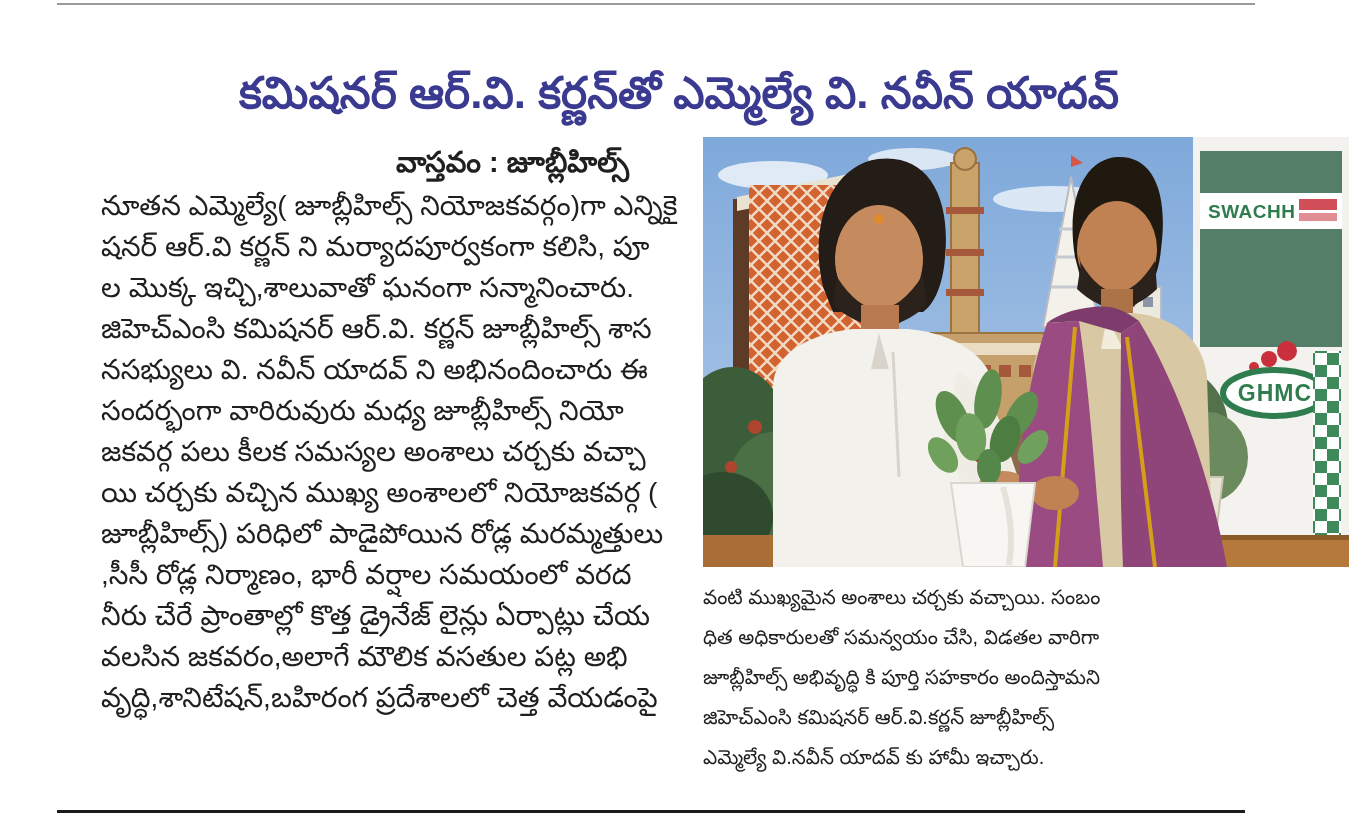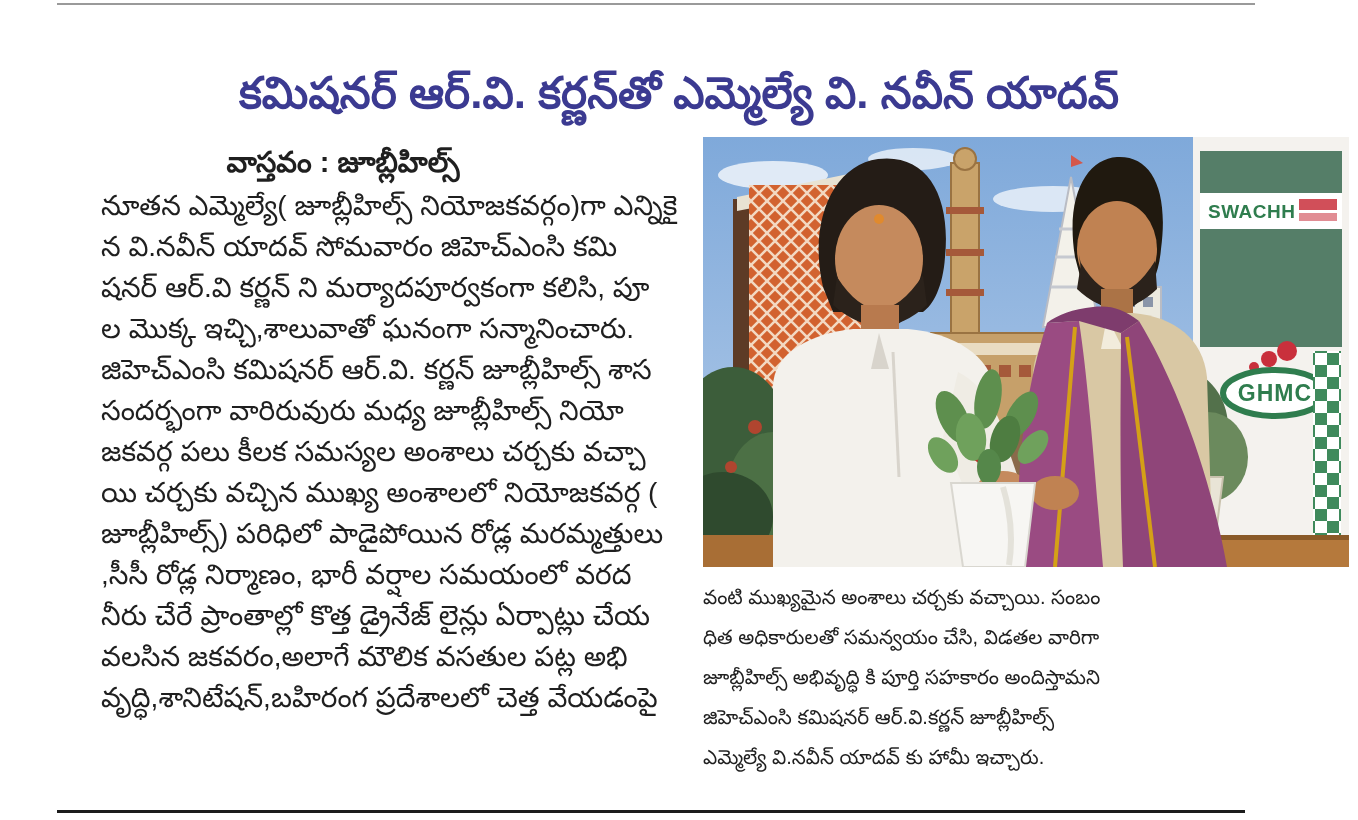--- a/index.html
+++ b/index.html
@@ -4,44 +4,44 @@
 <style>
   html,body{margin:0;padding:0;background:#ffffff;}
   #clip{position:relative;width:1358px;height:820px;background:#ffffff;overflow:hidden;
         font-family:"Liberation Sans", sans-serif;color:var(--body,#1f1f1f);}
   .rule-top{position:absolute;left:57px;top:3px;width:1198px;height:2px;background:var(--rule_gray,#9a9a9a);}
   .rule-bottom{position:absolute;left:57px;top:810px;width:1188px;height:3px;background:var(--rule_dark,#1c1c1c);}
   .headline{position:absolute;left:40px;top:18px;width:1278px;text-align:center;
             font-size:44px;line-height:92px;font-weight:bold;color:var(--headline,#3b3a91);
             white-space:nowrap;letter-spacing:0px;}
   .col-left{position:absolute;left:57px;top:142px;width:632px;}
-  .dateline{text-align:center;font-weight:bold;font-size:29px;line-height:40px;margin:0 60px 3px 0;}
+  .dateline{text-align:right;font-weight:bold;font-size:29px;line-height:40px;margin:0 60px 3px 0;}
   .bodyline{font-size:28px;line-height:41px;white-space:nowrap;margin-left:44px;}
   .col-right{position:absolute;left:703px;top:137px;width:746px;}
   .photo-wrap{width:646px;height:430px;overflow:hidden;}
   .caption{margin-top:10px;}
   .captionline{font-size:20px;line-height:40px;white-space:nowrap;}
   svg text{font-family:"Liberation Sans", sans-serif;}
 </style>
 </head>
 <body>
 
 <div id="clip">
 
   <div class="rule-top"></div>
 
   <h1 class="headline">కమిషనర్ ఆర్.వి. కర్ణన్‌తో ఎమ్మెల్యే వి. నవీన్ యాదవ్</h1>
 
   <div class="col-left">
     <div class="dateline">వాస్తవం : జూబ్లీహిల్స్</div>
     <div class="bodyline">నూతన ఎమ్మెల్యే( జూబ్లీహిల్స్ నియోజకవర్గం)గా ఎన్నికై</div>
-    <div class="bodyline">న వి.నవీన్ యాదవ్  సోమవారం జిహెచ్ఎంసి కమి</div>
     <div class="bodyline">షనర్ ఆర్.వి కర్ణన్ ని మర్యాదపూర్వకంగా కలిసి,  పూ</div>
     <div class="bodyline">ల మొక్క ఇచ్చి,శాలువాతో ఘనంగా సన్మానించారు.</div>
     <div class="bodyline">జిహెచ్ఎంసి కమిషనర్ ఆర్.వి. కర్ణన్ జూబ్లీహిల్స్ శాస</div>
+    <div class="bodyline">నసభ్యులు వి. నవీన్ యాదవ్ ని అభినందించారు ఈ</div>
     <div class="bodyline">సందర్భంగా వారిరువురు మధ్య  జూబ్లీహిల్స్ నియో</div>
     <div class="bodyline">జకవర్గ పలు కీలక సమస్యల అంశాలు చర్చకు వచ్చా</div>
     <div class="bodyline">యి చర్చకు వచ్చిన ముఖ్య అంశాలలో నియోజకవర్గ (</div>
     <div class="bodyline">జూబ్లీహిల్స్) పరిధిలో పాడైపోయిన రోడ్ల మరమ్మత్తులు</div>
     <div class="bodyline">,సీసీ రోడ్ల నిర్మాణం, భారీ వర్షాల సమయంలో వరద</div>
     <div class="bodyline">నీరు చేరే ప్రాంతాల్లో కొత్త డ్రైనేజ్ లైన్లు ఏర్పాట్లు చేయ</div>
     <div class="bodyline">వలసిన జకవరం,అలాగే మౌలిక వసతుల పట్ల అభి</div>
     <div class="bodyline">వృద్ధి,శానిటేషన్,బహిరంగ ప్రదేశాలలో చెత్త వేయడంపై</div>
   </div>
 

